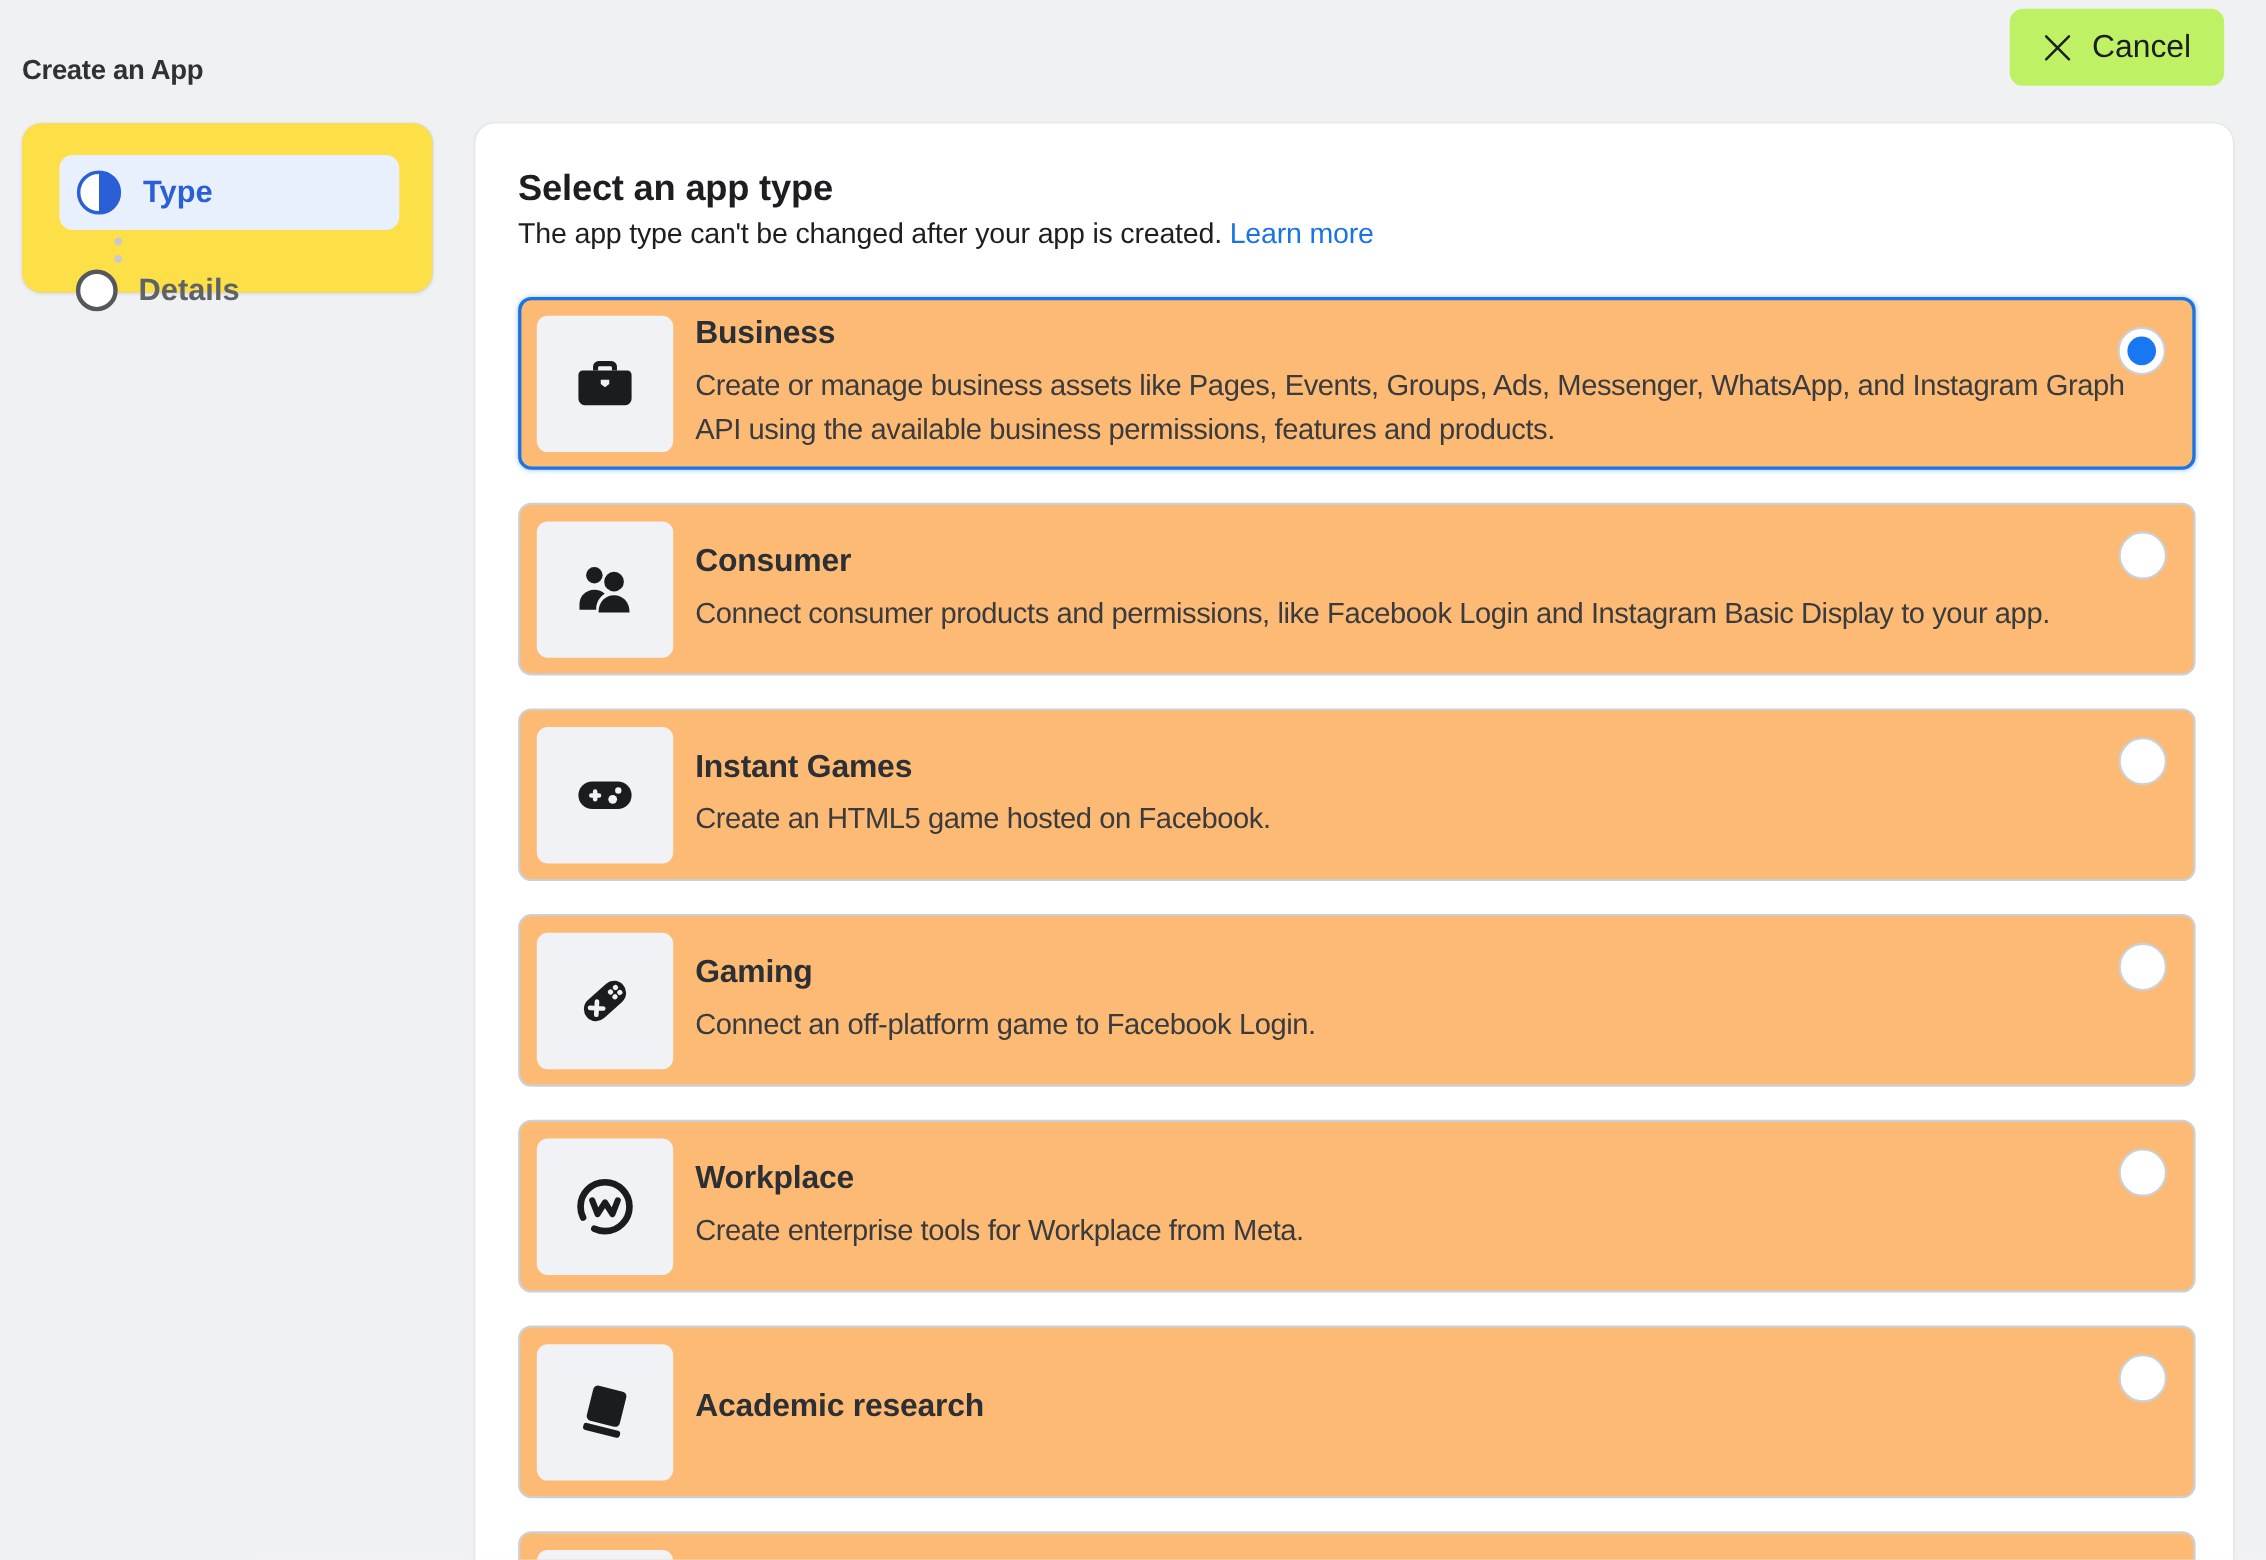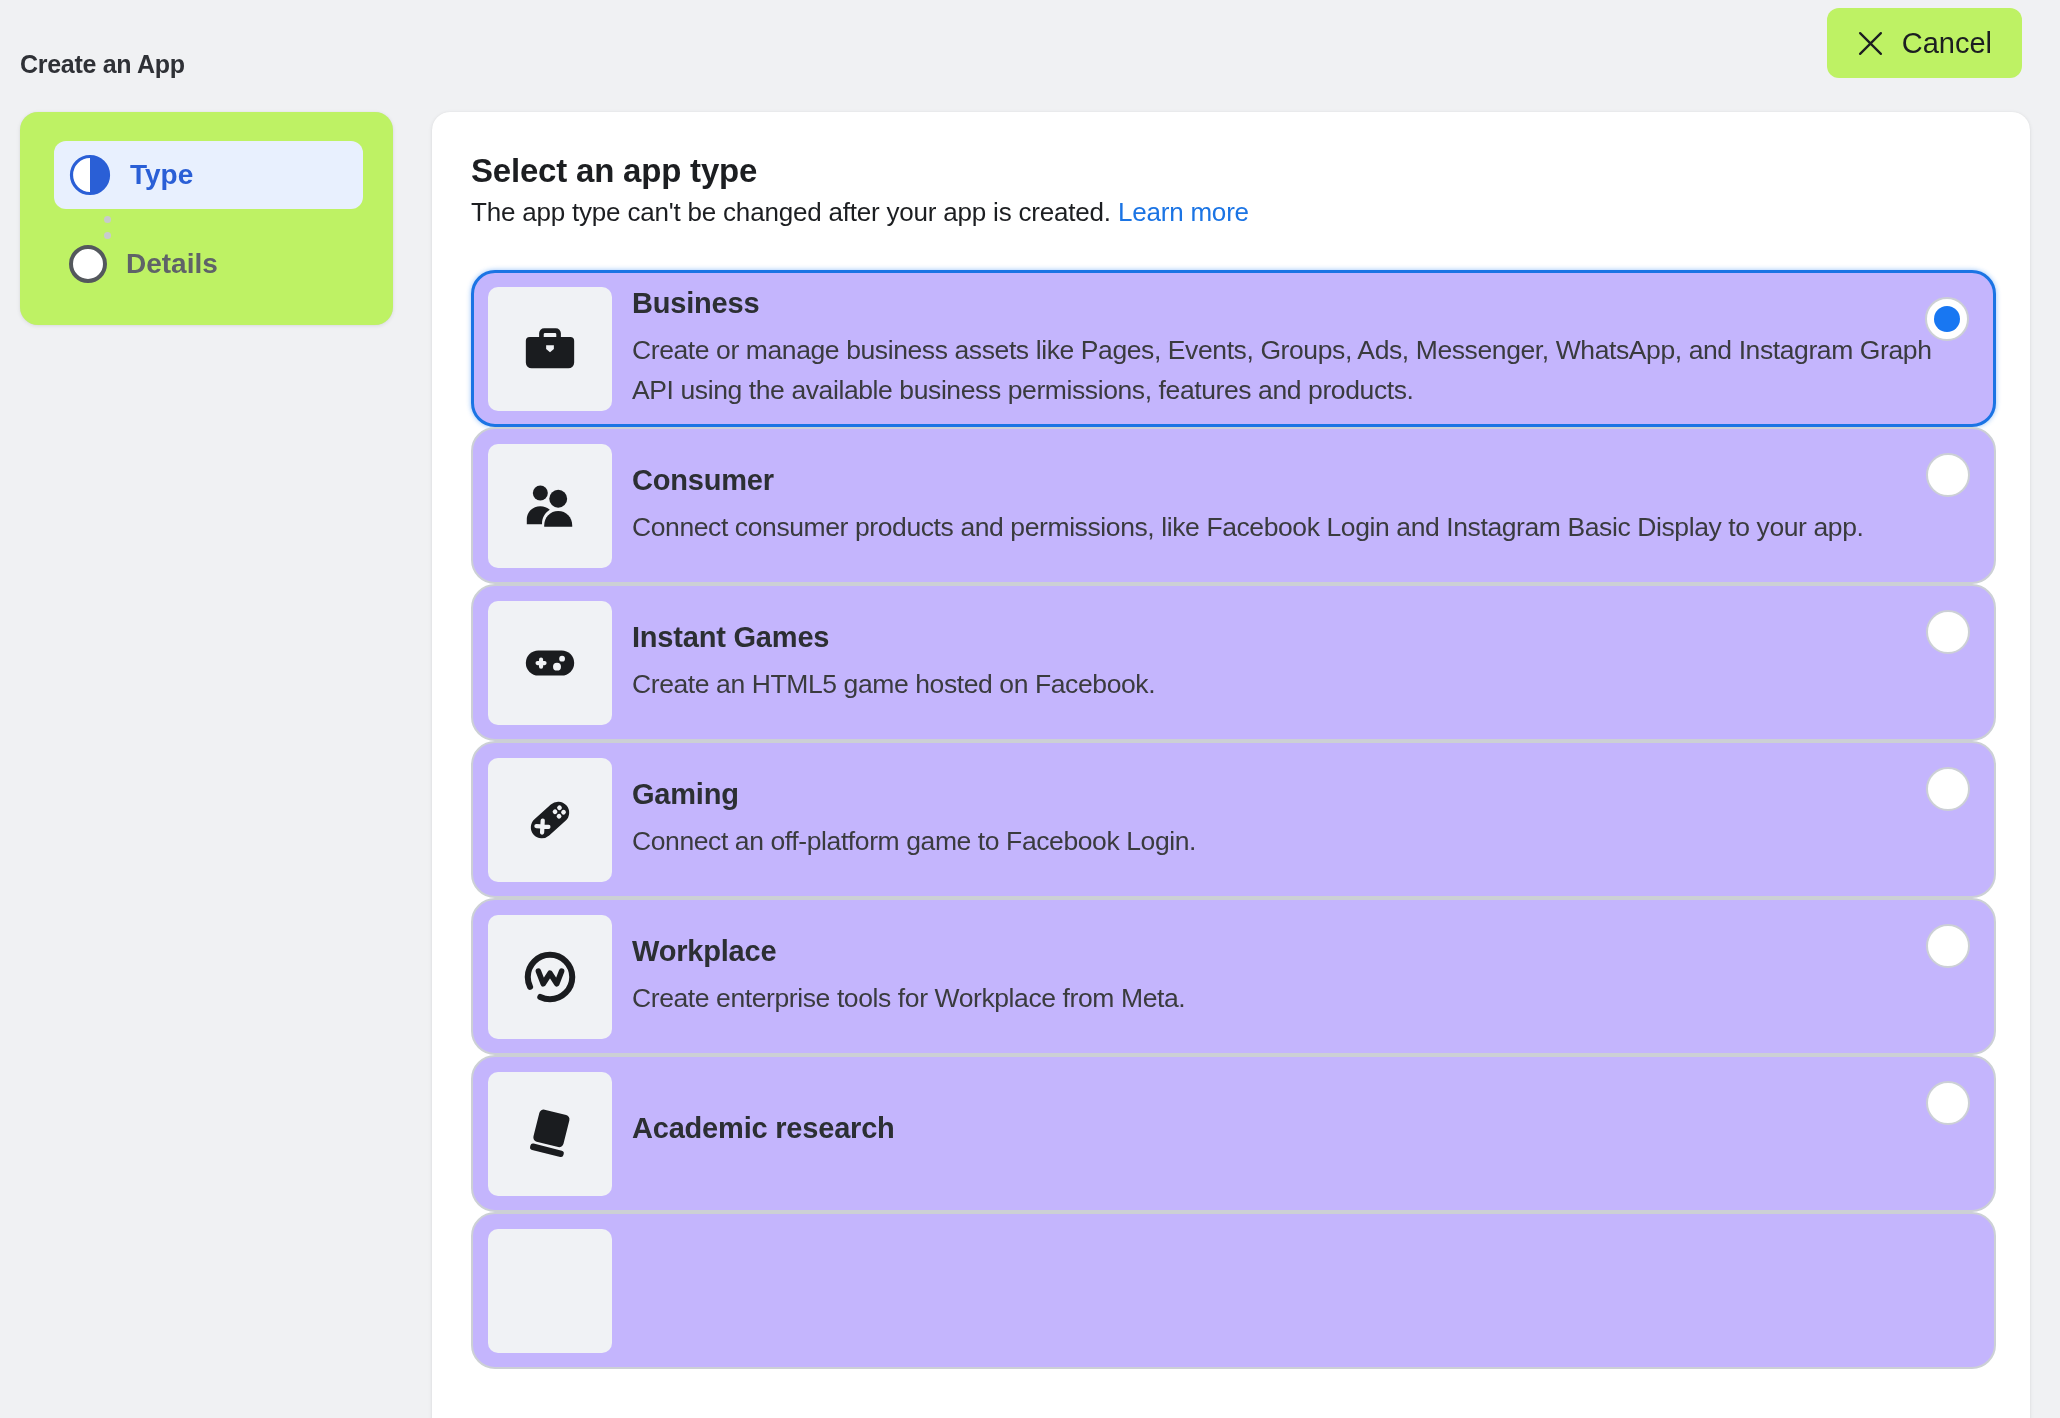--- a/index.html
+++ b/index.html
@@ -20,22 +20,22 @@
   }
   .cancel-btn {
     position: absolute; right: 38px; top: 8px; height: 70px;
     display: flex; align-items: center; gap: 18px; padding: 0 30px;
     background: #bef264; border: none; border-radius: 12px;
     font-family: inherit; font-size: 29px; color: #1c1e21; cursor: pointer;
   }
 
   
   .stepper-card {
-    position: absolute; left: 20px; top: 112px; width: 373px; height: 213px;
-    background: #bef264; border-radius: 18px;
+    position: absolute; left: 20px; top: 112px; width: 373px; height: 154px;
+    background: #fde047; border-radius: 18px;
     box-shadow: 0 1px 4px rgba(0,0,0,0.09), 0 0 1px rgba(0,0,0,0.08);
   }
   .step-pill {
     margin: 29px 30px 0 34px; height: 68px; border-radius: 12px;
     display: flex; align-items: center; gap: 19px; padding-left: 15px;
   }
   .step-pill.active { background: #e8f0fe; }
   .step-label { font-size: 28px; font-weight: bold; }
   .step-pill.active .step-label { color: #2a5fd6; }
   .connector { margin: 7px 0 6px 84px; display: flex; flex-direction: column; gap: 9px; }
@@ -56,22 +56,22 @@
     box-shadow: 0 1px 4px rgba(0,0,0,0.09), 0 0 1px rgba(0,0,0,0.08);
     padding: 38px 34px 0 39px;
   }
   .panel-heading { font-size: 33px; font-weight: bold; color: #1c1e21; line-height: 42px; letter-spacing: -0.2px; }
   .panel-subtext { margin-top: 2px; font-size: 26px; color: #1c1e21; line-height: 36px; letter-spacing: -0.2px; }
   .learn-more { color: #1b74e4; text-decoration: none; cursor: pointer; }
 
   
   .options { margin-top: 40px; }
   .option-card {
-    position: relative; width: 1525px; height: 157px; 
-    border: 2px solid #ccd0d5; border-radius: 24px; background: #c4b5fd;
+    position: relative; width: 1525px; height: 157px; margin-bottom: 30px;
+    border: 2px solid #ccd0d5; border-radius: 12px; background: #fdba74;
     display: flex; align-items: center; padding: 0 20px 0 15px; cursor: pointer;
   }
   .option-card.selected {
     border: 3px solid #1b74e4; padding-left: 14px;
     box-shadow: 0 0 5px rgba(24,119,242,0.45);
   }
   .icon-tile {
     width: 124px; height: 124px; flex: 0 0 124px; border-radius: 10px;
     background: #f0f2f5; display: flex; align-items: center; justify-content: center;
   }

